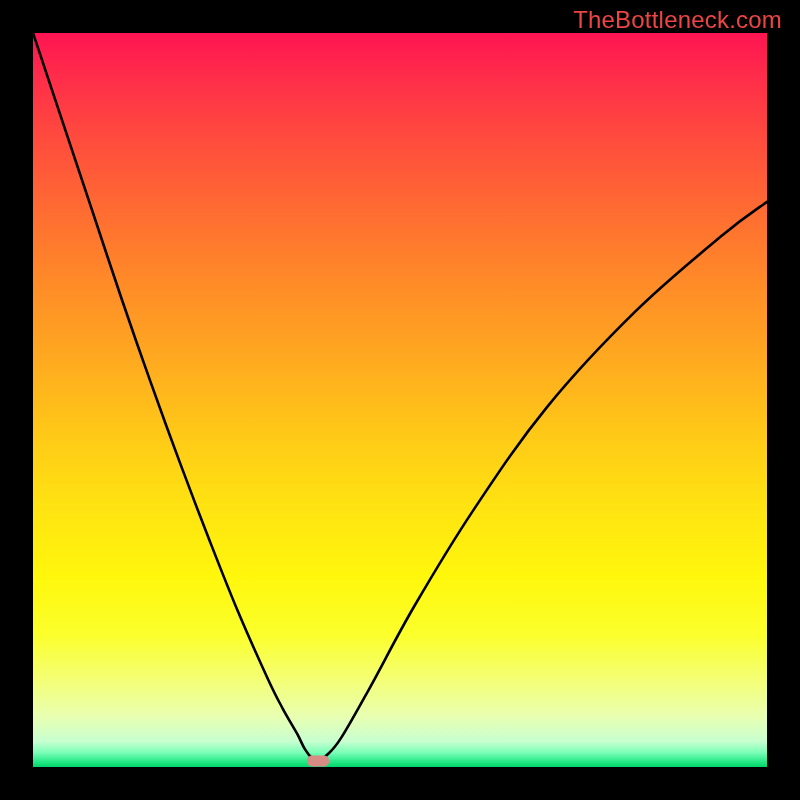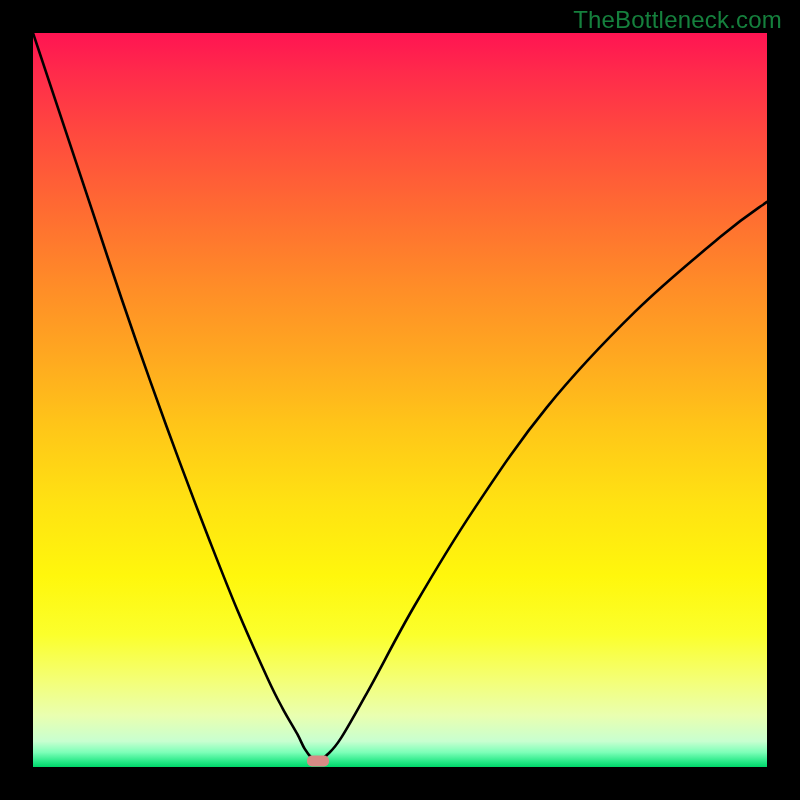--- a/index.html
+++ b/index.html
@@ -19,21 +19,21 @@
     top: 0;
     left: 0;
     width: 800px;
     height: 800px;
     background: #000;
   }
   .watermark {
     position: absolute;
     top: 6px;
     right: 18px;
-    color: #15803d;
+    color: #ef4444;
     font-family: Arial, Helvetica, sans-serif;
     font-size: 24px;
     font-weight: 500;
     letter-spacing: 0.2px;
     z-index: 10;
   }
   .plot-area {
     position: absolute;
     top: 33px;
     left: 33px;

